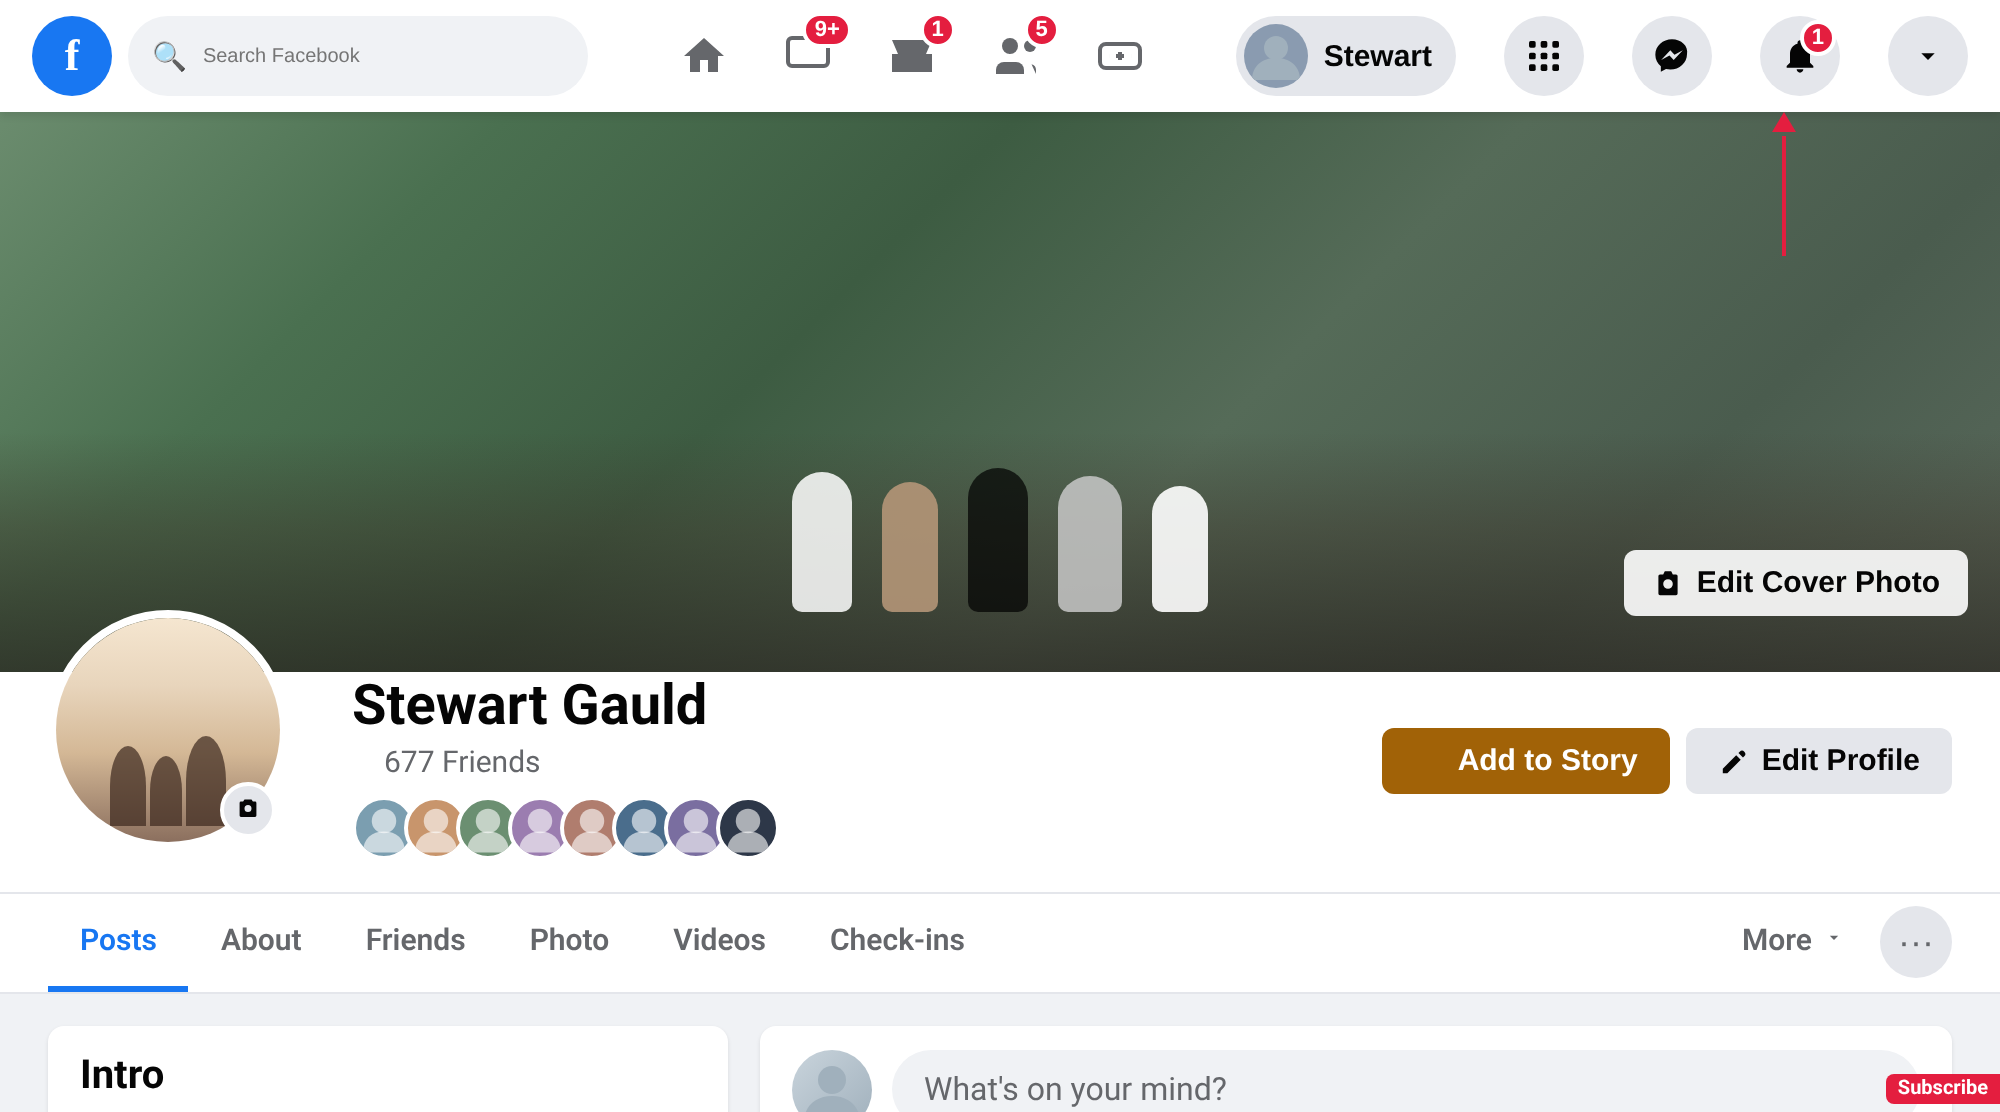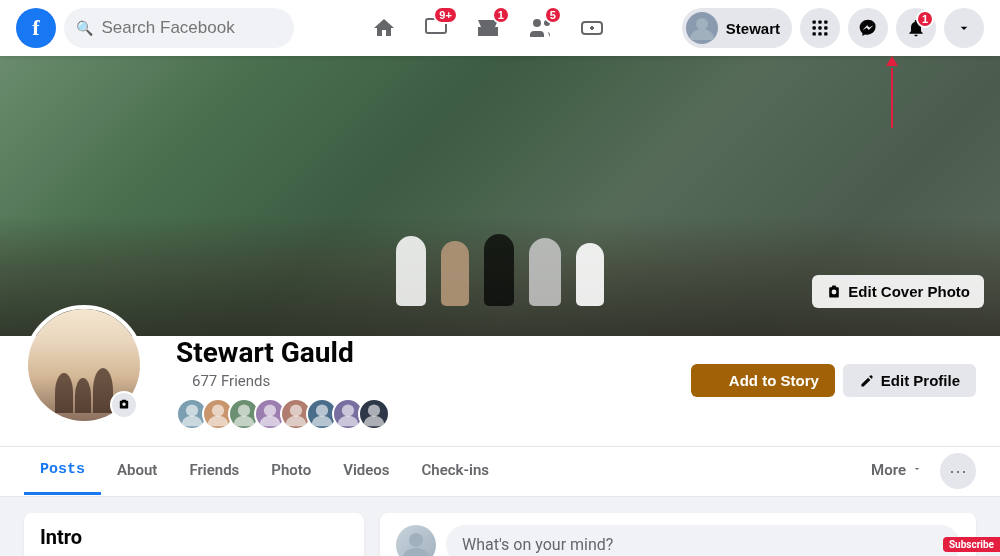--- a/index.html
+++ b/index.html
@@ -17,40 +17,40 @@
       background: #1877f2; display: flex; align-items: center; justify-content: center;
       flex-shrink: 0;
     }
     .fb-logo span { color: #fff; font-size: 22px; font-weight: 900; font-family: Georgia, serif; line-height:1; }
     .search-box {
       display: flex; align-items: center; background: #f0f2f5; border-radius: 20px;
       padding: 0 12px; height: 40px; gap: 8px; width: 230px;
     }
     .search-box input {
       border: none; background: transparent; outline: none;
-      font-size: 17px; color: #7f1d1d; width: 100%;
+      font-size: 10px; color: #7f1d1d; width: 100%;
     }
     .search-icon-svg { color: #65676b; font-size: 14px; }
     .nav-center {
       flex: 1; display: flex; align-items: center; justify-content: center; gap: 4px;
     }
     .nav-icon-btn {
       width: 48px; height: 48px; border-radius: 50%; background: transparent;
       border: none; cursor: pointer; display: flex; align-items: center; justify-content: center;
       position: relative; color: #65676b;
     }
     .nav-icon-btn svg { width: 24px; height: 24px; }
     .badge {
       position: absolute; top: 2px; right: 2px;
       background: #e41e3f; color: #fff; font-size: 11px; font-weight: 700;
       border-radius: 10px; min-width: 18px; height: 18px;
       display: flex; align-items: center; justify-content: center;
       padding: 0 4px; border: 2px solid #fff;
     }
-    .nav-right { display: flex; align-items: center; gap: 8px; }
+    .nav-right { display: flex; align-items: center; gap: 24px; }
     .user-btn {
       display: flex; align-items: center; gap: 8px; background: #e4e6eb;
       border: none; border-radius: 20px; padding: 4px 12px 4px 4px;
       cursor: pointer; font-size: 15px; font-weight: 600; color: #050505;
     }
     .user-avatar-small {
       width: 32px; height: 32px; border-radius: 50%; background: #8a9bb0;
       overflow: hidden; display: flex; align-items: center; justify-content: center;
     }
     .icon-circle {
@@ -168,21 +168,21 @@
     .profile-tabs {
       display: flex; align-items: center; gap: 0;
       padding: 0 24px; background: #fff;
       border-bottom: 1px solid #e4e6eb;
     }
     .profile-tab {
       padding: 14px 16px; font-size: 15px; font-weight: 600;
       color: #65676b; cursor: pointer; border-bottom: 3px solid transparent;
       display: flex; align-items: center; gap: 4px;
     }
-    .profile-tab.active { color: #1877f2; border-bottom-color: #1877f2; font-family: Liberation Mono, monospace; }
+    .profile-tab.active { color: #1877f2; border-bottom-color: #1877f2; }
     .tab-more-btn { margin-left: auto; justify-content: space-between; }
     .tab-ellipsis-btn {
       width: 36px; height: 36px; border-radius: 50%;
       background: #e4e6eb; border: none; cursor: pointer;
       font-size: 18px; color: #65676b;
       display: flex; align-items: center; justify-content: center;
     }
 
     
     .content-area {

